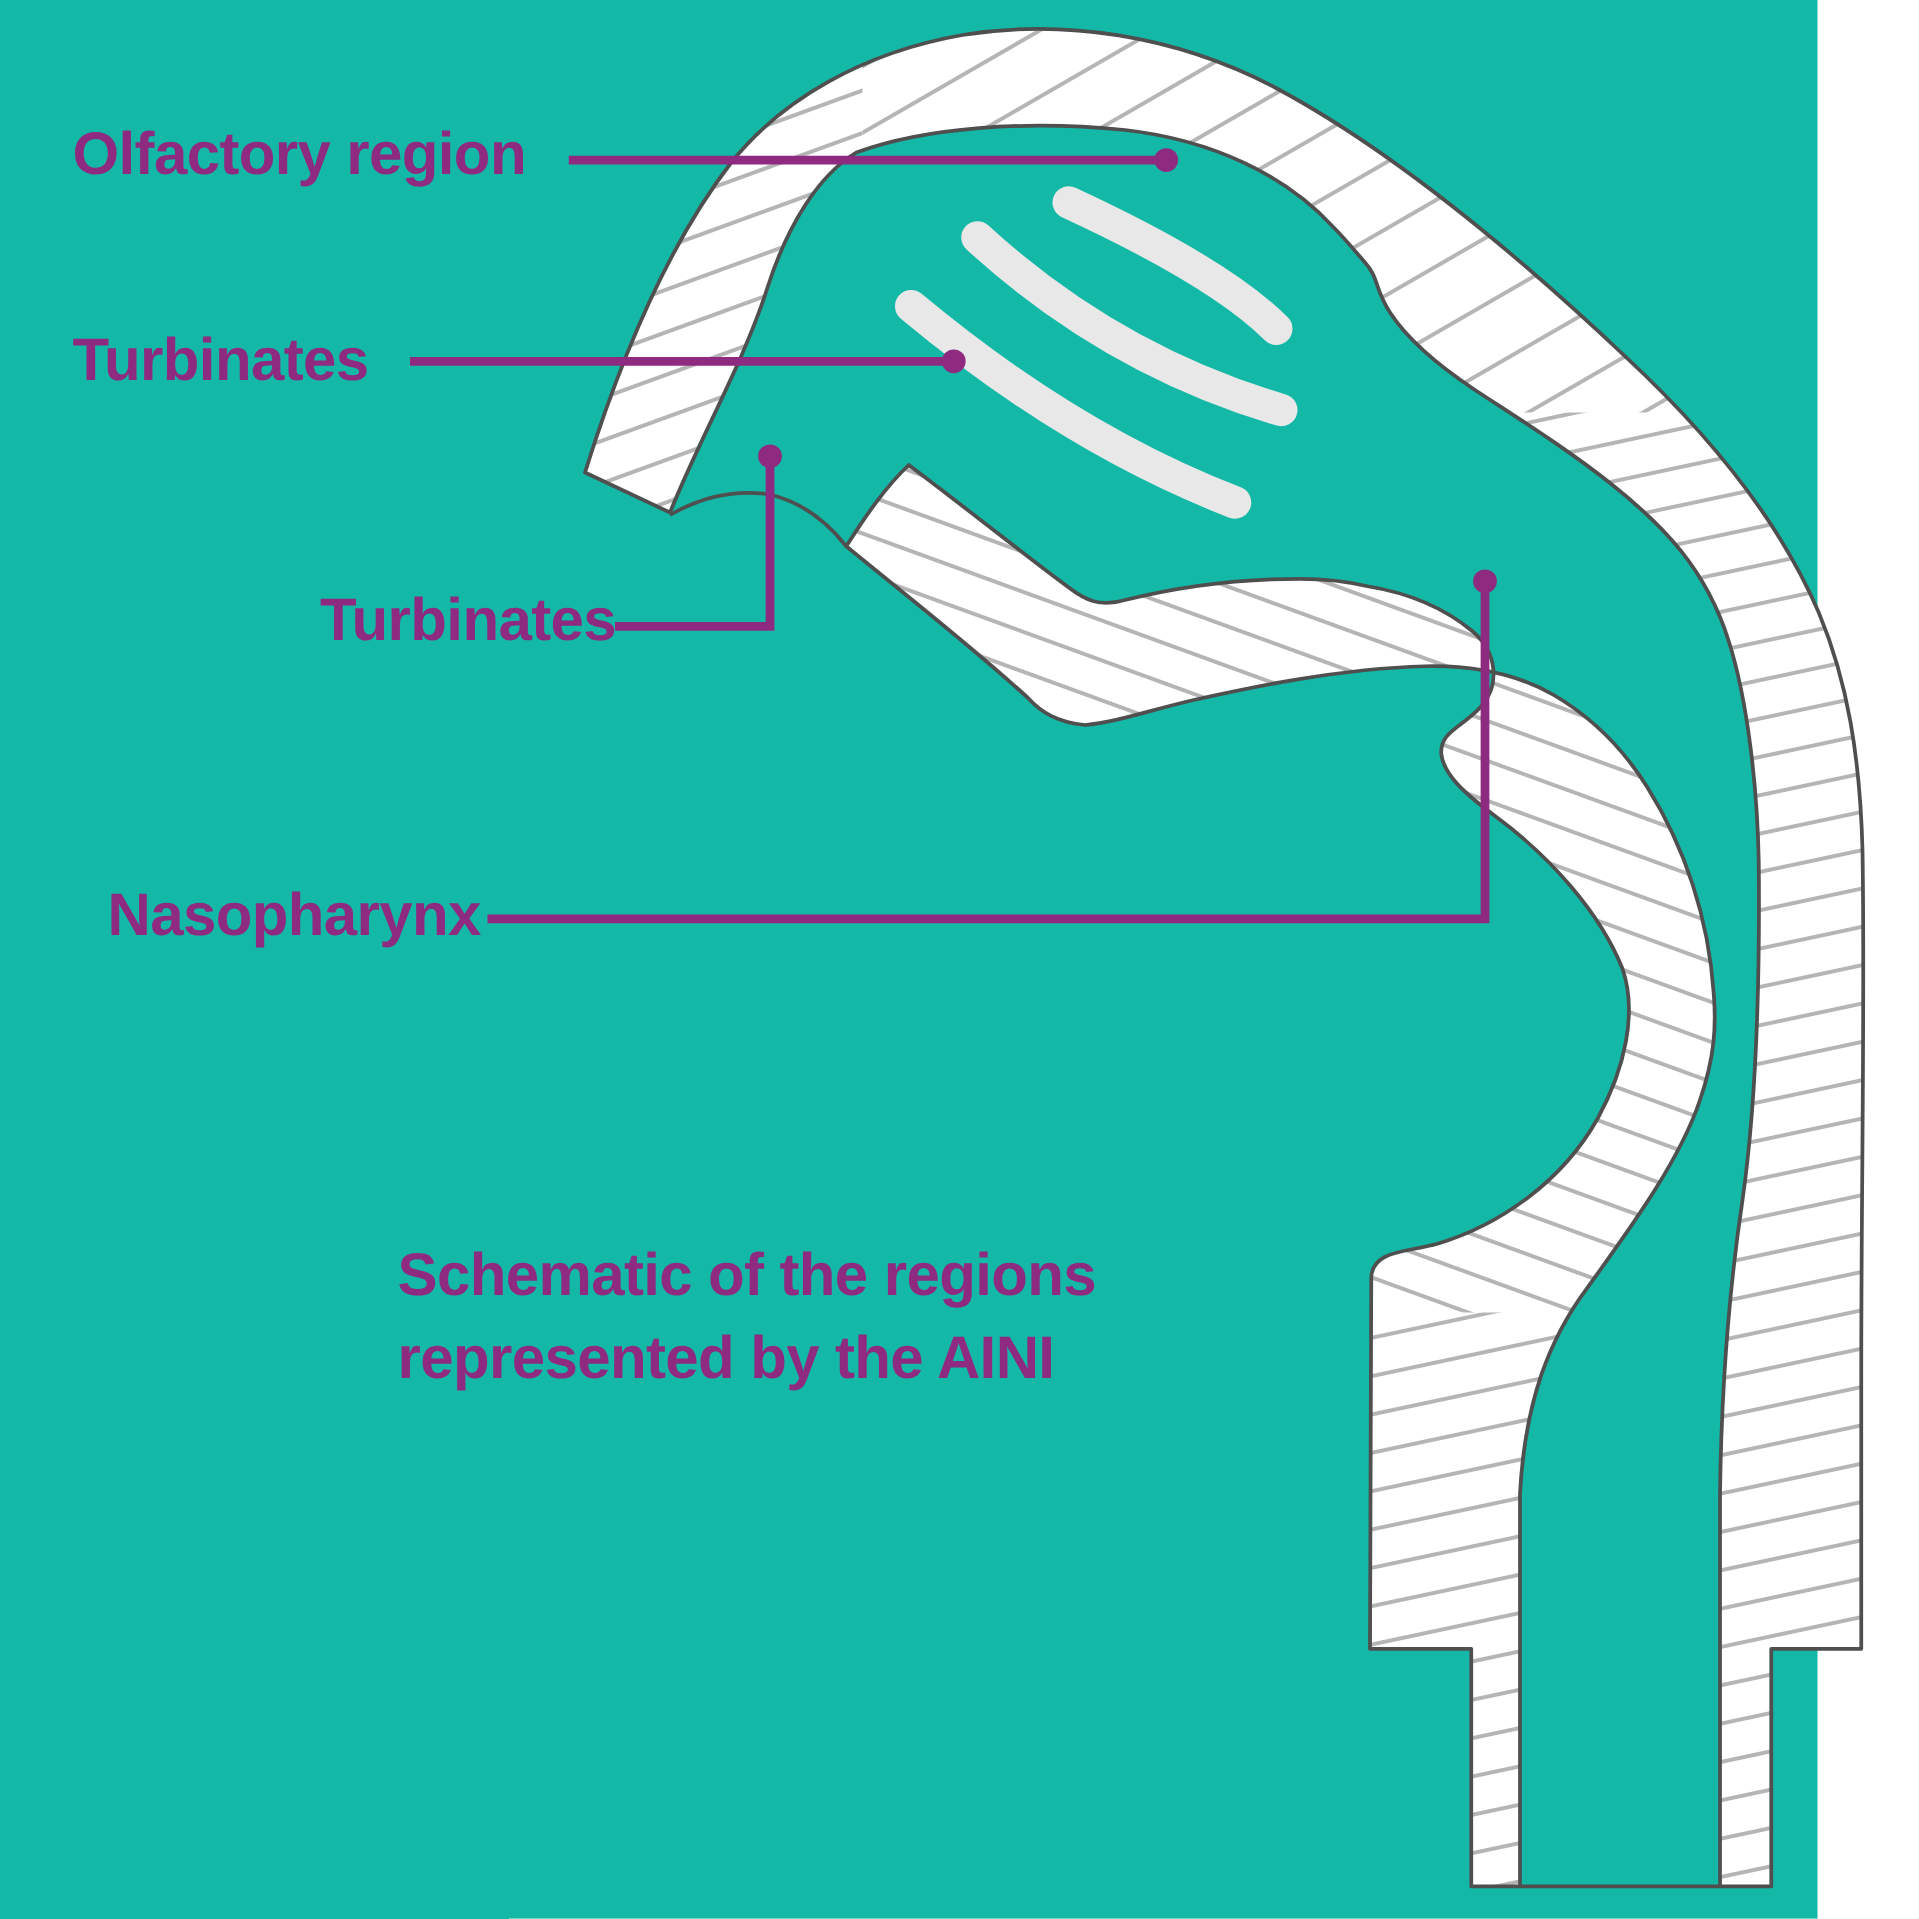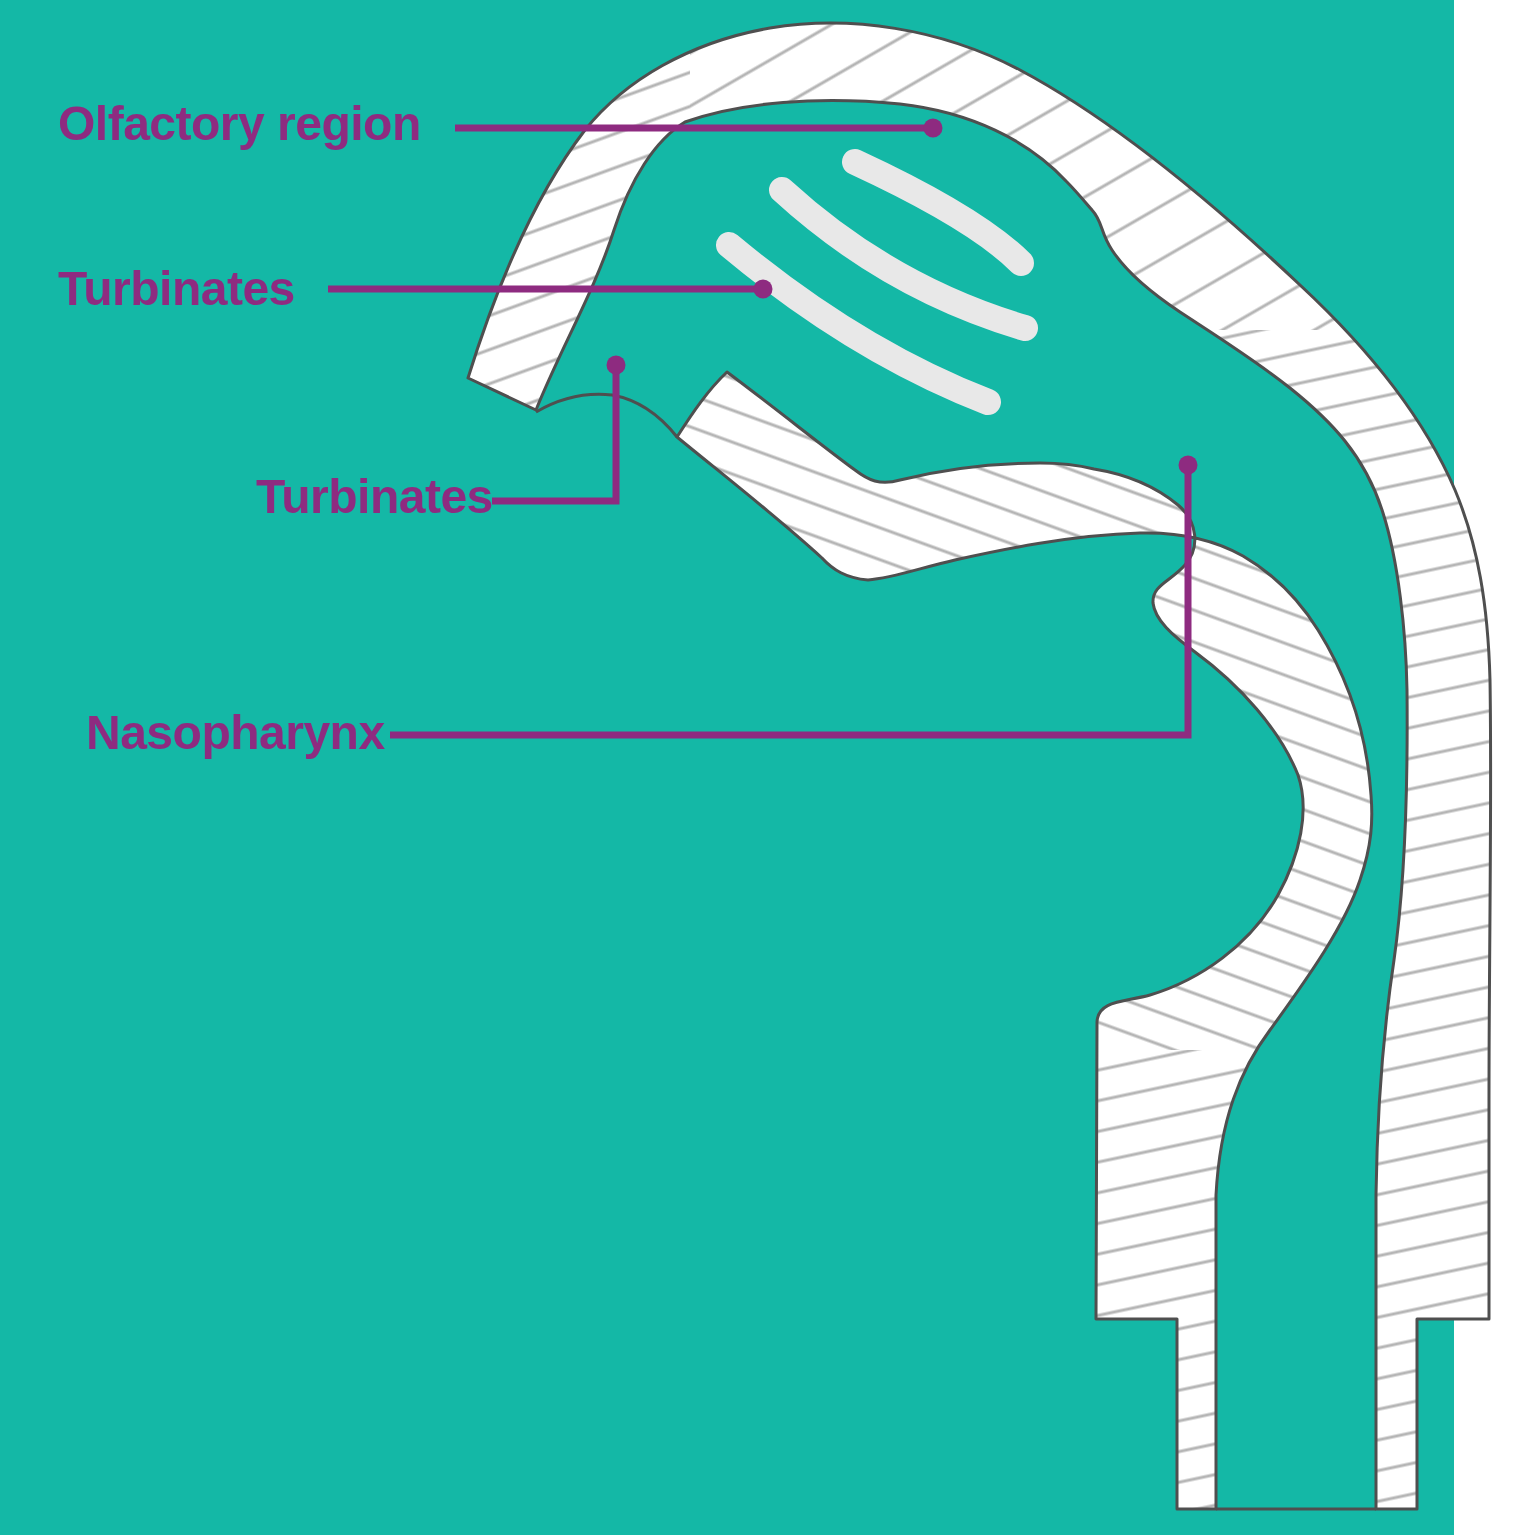--- a/index.html
+++ b/index.html
@@ -130,14 +130,18 @@
   </svg>
 
   <div class="lbl" style="left:58px;top:100px;">Olfactory region</div>
 
   <div class="lbl" style="left:58px;top:265px;">Turbinates</div>
 
   <div class="lbl" style="left:256px;top:473px;">Turbinates</div>
 
   <div class="lbl" style="left:62px;top:709px;margin-left:24px;">Nasopharynx</div>
 
+  <div class="caption">
+    <span>Schematic of the regions</span>
+    <span>represented by the AINI</span>
+  </div>
 
 </div>
 
 </body></html>

